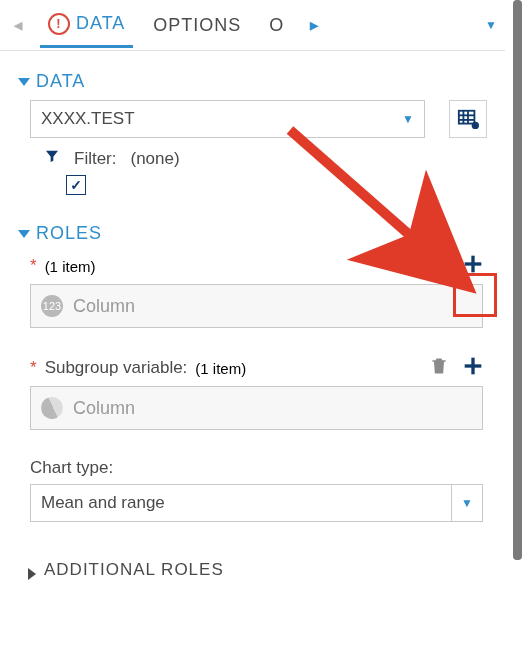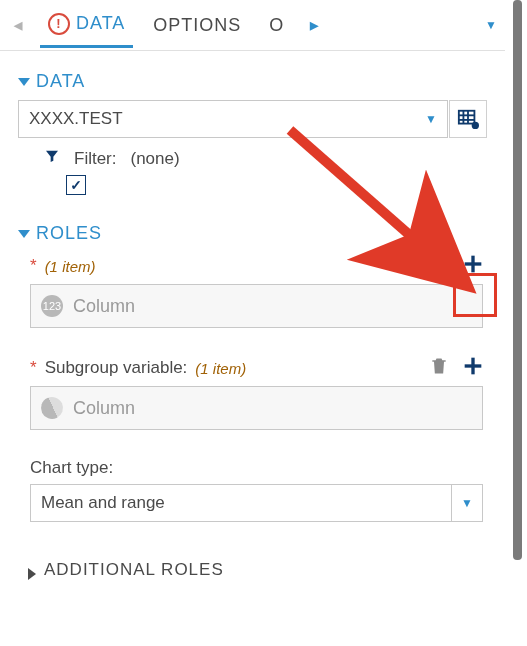--- a/index.html
+++ b/index.html
@@ -23,36 +23,36 @@
 .tab{font-size:18px;color:var(--text);letter-spacing:1px;padding:10px 8px}
 .tab.active{color:var(--blue);border-bottom:3px solid var(--blue);display:flex;align-items:center;gap:6px}
 .bang{display:inline-flex;width:18px;height:18px;border:2px solid var(--red);border-radius:50%;color:var(--red);font-weight:bold;align-items:center;justify-content:center;font-size:13px}
 .menu-cv{margin-left:auto;color:var(--blue);font-size:12px}
 
 .section{padding:14px 18px 4px}
 .sec-head{display:flex;align-items:center;gap:6px;color:var(--blue);font-size:18px;letter-spacing:1px;margin:6px 0 8px}
 .caret{width:0;height:0;border-left:6px solid transparent;border-right:6px solid transparent;border-top:8px solid var(--blue)}
 .caret-right{width:0;height:0;border-top:6px solid transparent;border-bottom:6px solid transparent;border-left:8px solid #4a4a4a}
 
-.data-row{display:flex;gap:1px;}
+.data-row{display:flex;gap:24px;margin-left:12px}
 .combo{flex:1;display:flex;align-items:center;height:36px;border:1px solid var(--border);background:#fff}
 .combo .val{flex:1;padding:0 10px;color:var(--text);font-size:17px}
 .combo .cv{color:var(--blue);font-size:12px;padding:0 10px}
 .grid-btn{width:36px;height:36px;border:1px solid #d0d0d0;display:flex;align-items:center;justify-content:center}
 .grid-btn svg{width:22px;height:22px}
 
 .filter-row{display:flex;align-items:center;gap:14px;margin:10px 0 4px 26px;font-size:17px;color:var(--text)}
 .funnel{color:var(--darkblue)}
 .ck-row{display:flex;align-items:center;gap:6px;margin:6px 0 4px 48px;font-size:17px;color:var(--text)}
 .ck{width:18px;height:18px;border:1px solid var(--darkblue);display:flex;align-items:center;justify-content:center;color:var(--darkblue);font-size:14px;font-weight:bold}
 
 .role-lbl{display:flex;align-items:center;gap:8px;margin:10px 0 6px 12px}
 .req{color:var(--red);font-size:17px}
 .lbl{font-size:17px;color:var(--text)}
-.count{font-style:italic;color:#a16207;font-size:15px}
+.count{color:#000000;font-size:15px}
 .role-icons{margin-left:auto;display:flex;gap:14px;align-items:center;padding-right:4px}
 .trash svg,.plus svg{width:20px;height:20px}
 .trash{color:#7a7a7a}
 .plus{color:var(--darkblue)}
 
 .well{margin:0 4px 0 12px;border:1px solid var(--border);background:#f7f7f7;height:42px;display:flex;align-items:center;gap:10px;padding:0 10px;color:#9a9a9a;font-size:18px}
 .well .badge{width:22px;height:22px;border-radius:50%;background:#b8b8b8;color:#fff;display:flex;align-items:center;justify-content:center;font-size:11px;font-weight:normal}
 .well .half{width:22px;height:22px;border-radius:50%;background:linear-gradient(to right,#b8b8b8 55%,#ddd 55%);transform:rotate(-25deg)}
 
 .combo2{margin:4px 4px 0 12px;display:flex;align-items:center;height:36px;border:1px solid var(--border);background:#fff}

